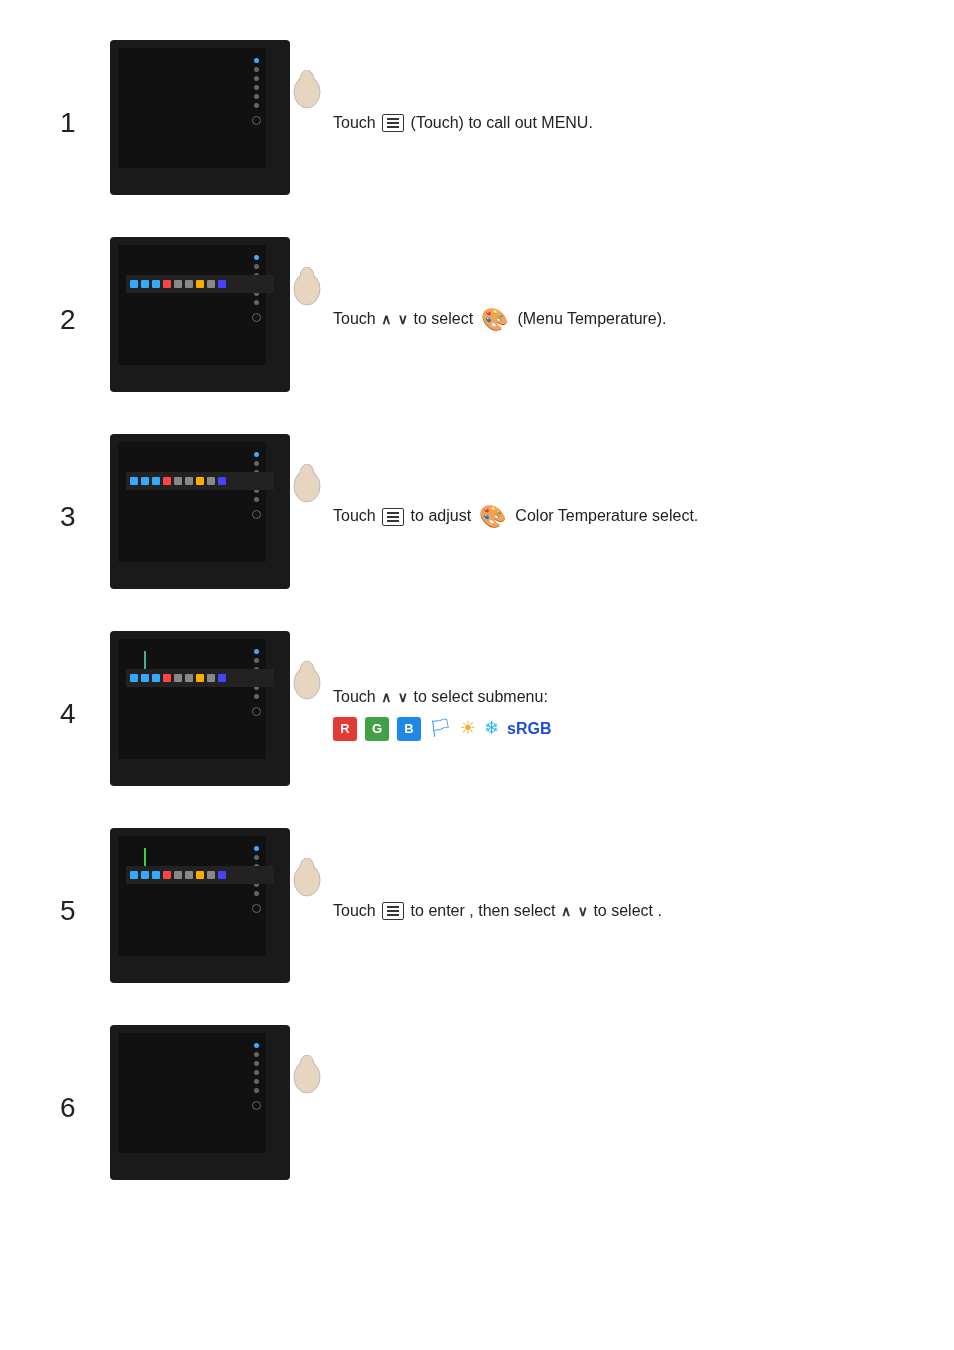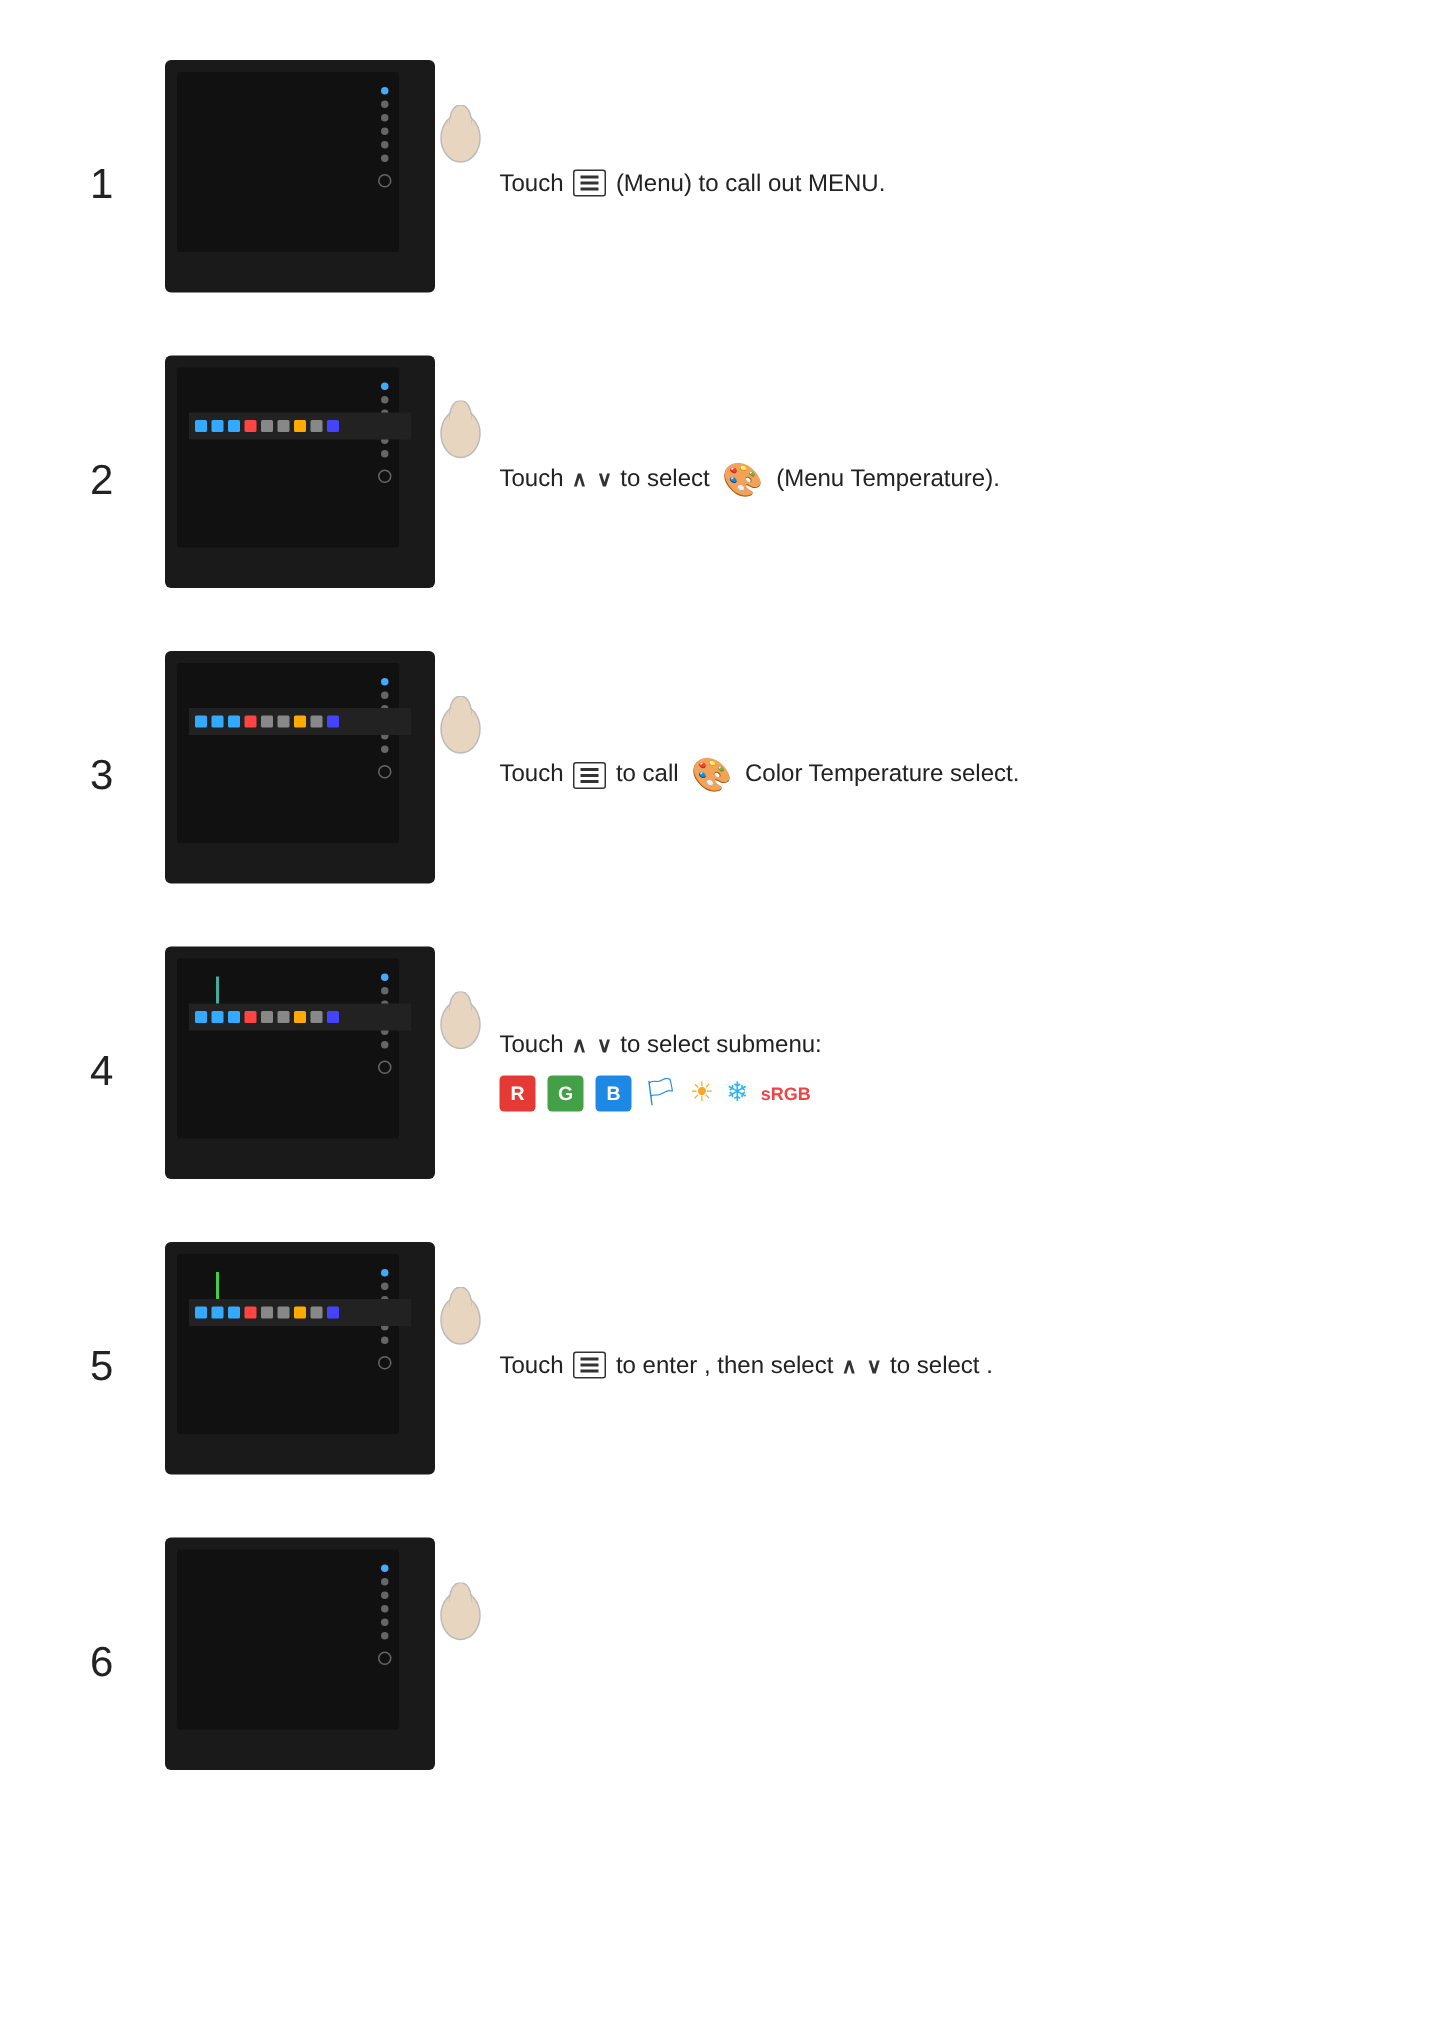--- a/index.html
+++ b/index.html
@@ -134,21 +134,21 @@
       font-size: 13px;
       font-weight: bold;
       color: white;
     }
     .rgb-r { background: #e53935; }
     .rgb-g { background: #43a047; }
     .rgb-b { background: #1e88e5; }
     .flag-icon { font-size: 18px; color: #1e88e5; }
     .sun-icon { font-size: 18px; color: #f9a825; }
     .snowflake-icon { font-size: 18px; color: #29b6f6; }
-    .srgb-text { font-size: 12px; color: #ef4444; font-weight: bold; }
+    .srgb-text { font-size: 16px; color: #1d4ed8; font-weight: bold; }
     
     .cursor-line {
       position: absolute;
       left: 28px;
       top: 15px;
       width: 2px;
       height: 18px;
       background: #4a9;
     }
     .cursor-line-g {
@@ -209,21 +209,21 @@
     </svg>
   </div>
   </div>
     <div class="step-desc">
       <span>Touch </span><span class="menu-icon-inline">
     <span class="menu-icon-lines">
       <span class="menu-icon-line"></span>
       <span class="menu-icon-line"></span>
       <span class="menu-icon-line"></span>
     </span>
-  </span><span> (Menu) to  call out MENU.</span>
+  </span><span> (Touch) to  call out MENU.</span>
     </div>
   </div>
     <div class="step-row">
     <div class="step-number">2</div>
     <div class="monitor-wrapper">
     <div class="monitor-body">
 
       <div class="monitor-screen">
         <div class="right-panel">
     <div class="rp-dot active"></div>
@@ -298,21 +298,21 @@
     </svg>
   </div>
   </div>
     <div class="step-desc">
       <span>Touch </span><span class="menu-icon-inline">
     <span class="menu-icon-lines">
       <span class="menu-icon-line"></span>
       <span class="menu-icon-line"></span>
       <span class="menu-icon-line"></span>
     </span>
-  </span><span> to call </span><span class="color-temp-icon">🎨</span><span> Color  Temperature
+  </span><span> to adjust </span><span class="color-temp-icon">🎨</span><span> Color  Temperature
 select.</span>
     </div>
   </div>
     <div class="step-row">
     <div class="step-number">4</div>
     <div class="monitor-wrapper">
     <div class="monitor-body">
 
       <div class="monitor-screen">
         <div class="right-panel">

